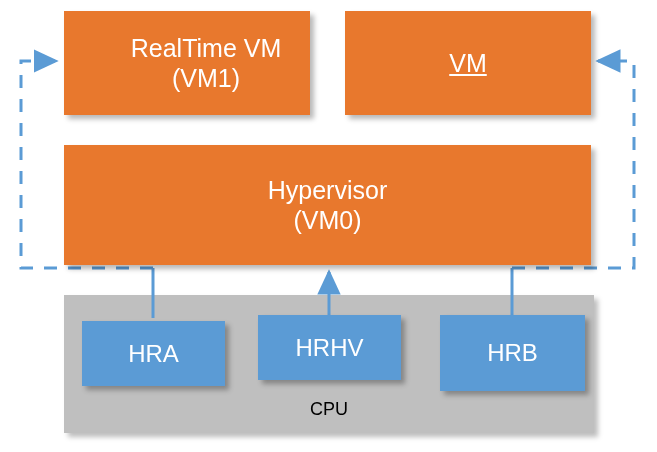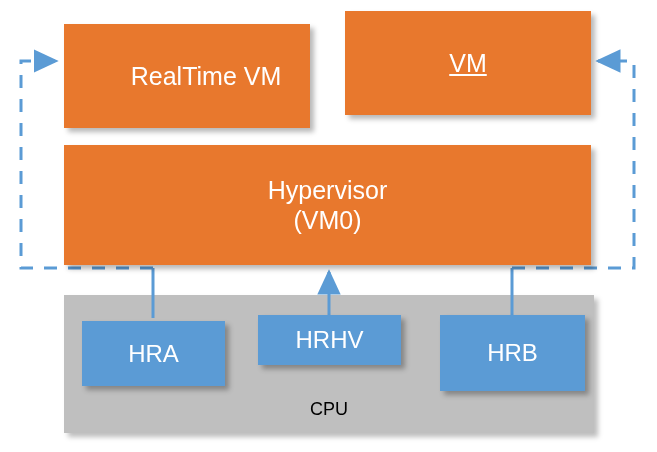--- a/index.html
+++ b/index.html
@@ -93,38 +93,39 @@
     <g>
       <path d="M329,318 L329,272" stroke="#5B9BD5" stroke-width="3" fill="none" marker-end="url(#arrow-up)"></path>
     </g>
 
     <g>
       <path d="M512,318 L512,268" stroke="#5B9BD5" stroke-width="3" fill="none"></path>
       <path d="M512,268 L634,268 L634,61 L598,61" stroke="#5B9BD5" stroke-width="3" fill="none" stroke-dasharray="13,11" marker-end="url(#arrow-left)"></path>
     </g>
   </svg>
 
-  <div class="box box-orange" style="left:64px; top:24px; width:246px; height:104px;padding-left:38px;">
+  <div class="box box-orange" style="left:64px; top:11px; width:246px; height:104px;padding-left:38px;">
     <span class="box-line">RealTime VM</span>
+    <span class="box-line">(VM1)</span>
   </div>
 
   <div class="box box-orange" style="left:345px; top:11px; width:246px; height:104px;text-decoration:underline;">
     <span class="box-line">VM</span>
   </div>
 
   <div class="box box-orange" style="left:64px; top:145px; width:527px; height:120px;">
     <span class="box-line">Hypervisor</span>
     <span class="box-line">(VM0)</span>
   </div>
 
   <div class="box box-blue" style="left:82px; top:321px; width:143px; height:65px;">
     <span class="box-line">HRA</span>
   </div>
 
-  <div class="box box-blue" style="left:258px; top:315px; width:143px; height:50px;">
+  <div class="box box-blue" style="left:258px; top:315px; width:143px; height:65px;">
     <span class="box-line">HRHV</span>
   </div>
 
   <div class="box box-blue" style="left:440px; top:315px; width:145px; height:76px;">
     <span class="box-line">HRB</span>
   </div>
 
 </div>
 
 </body></html>

